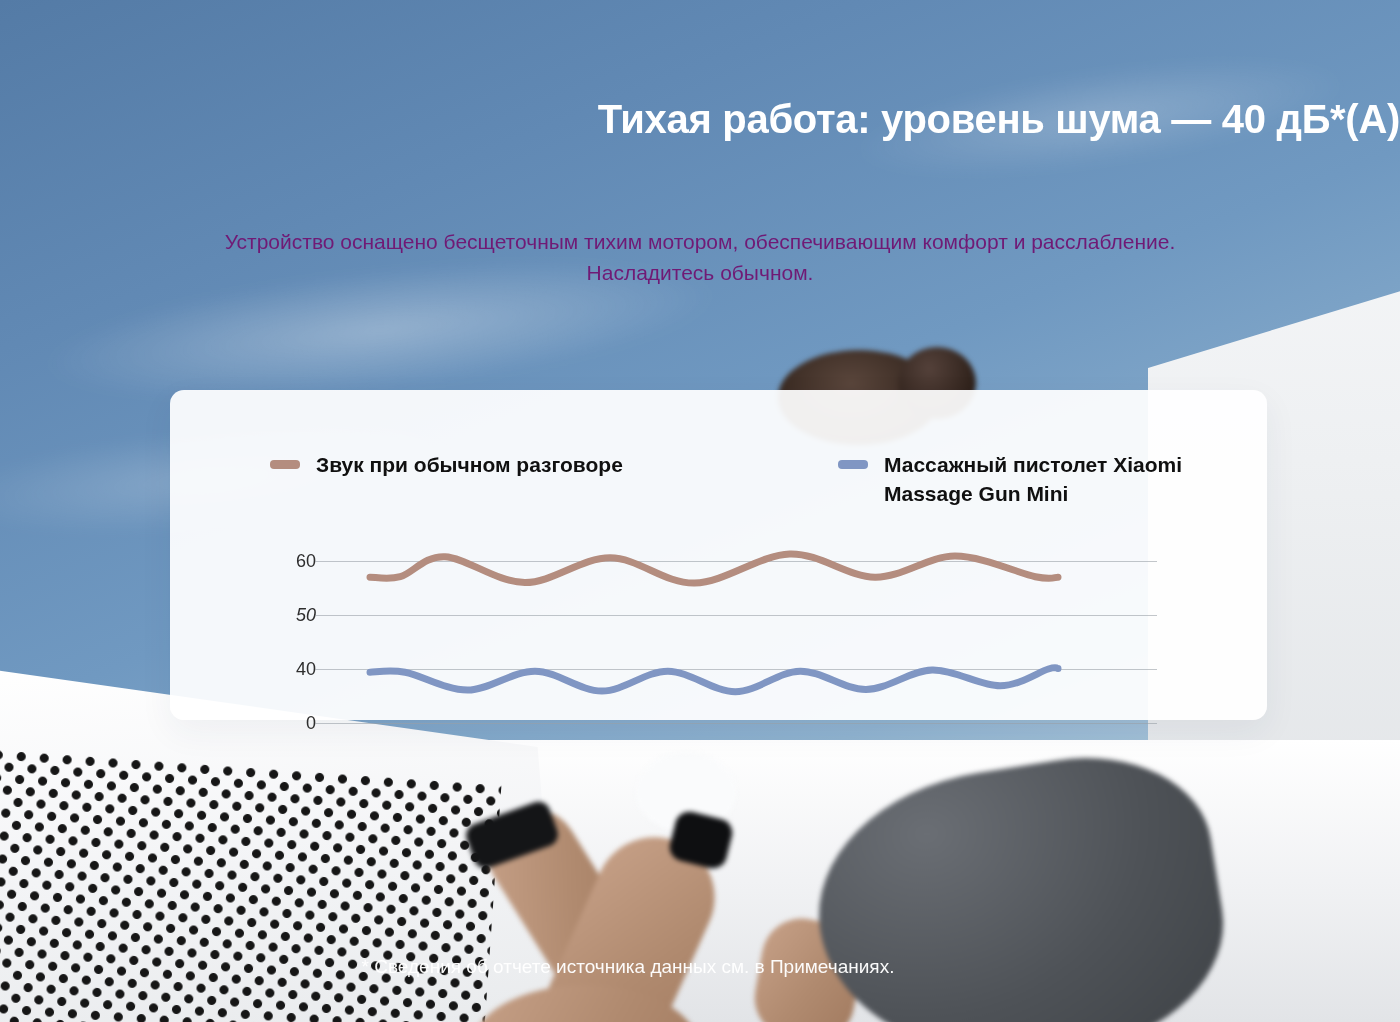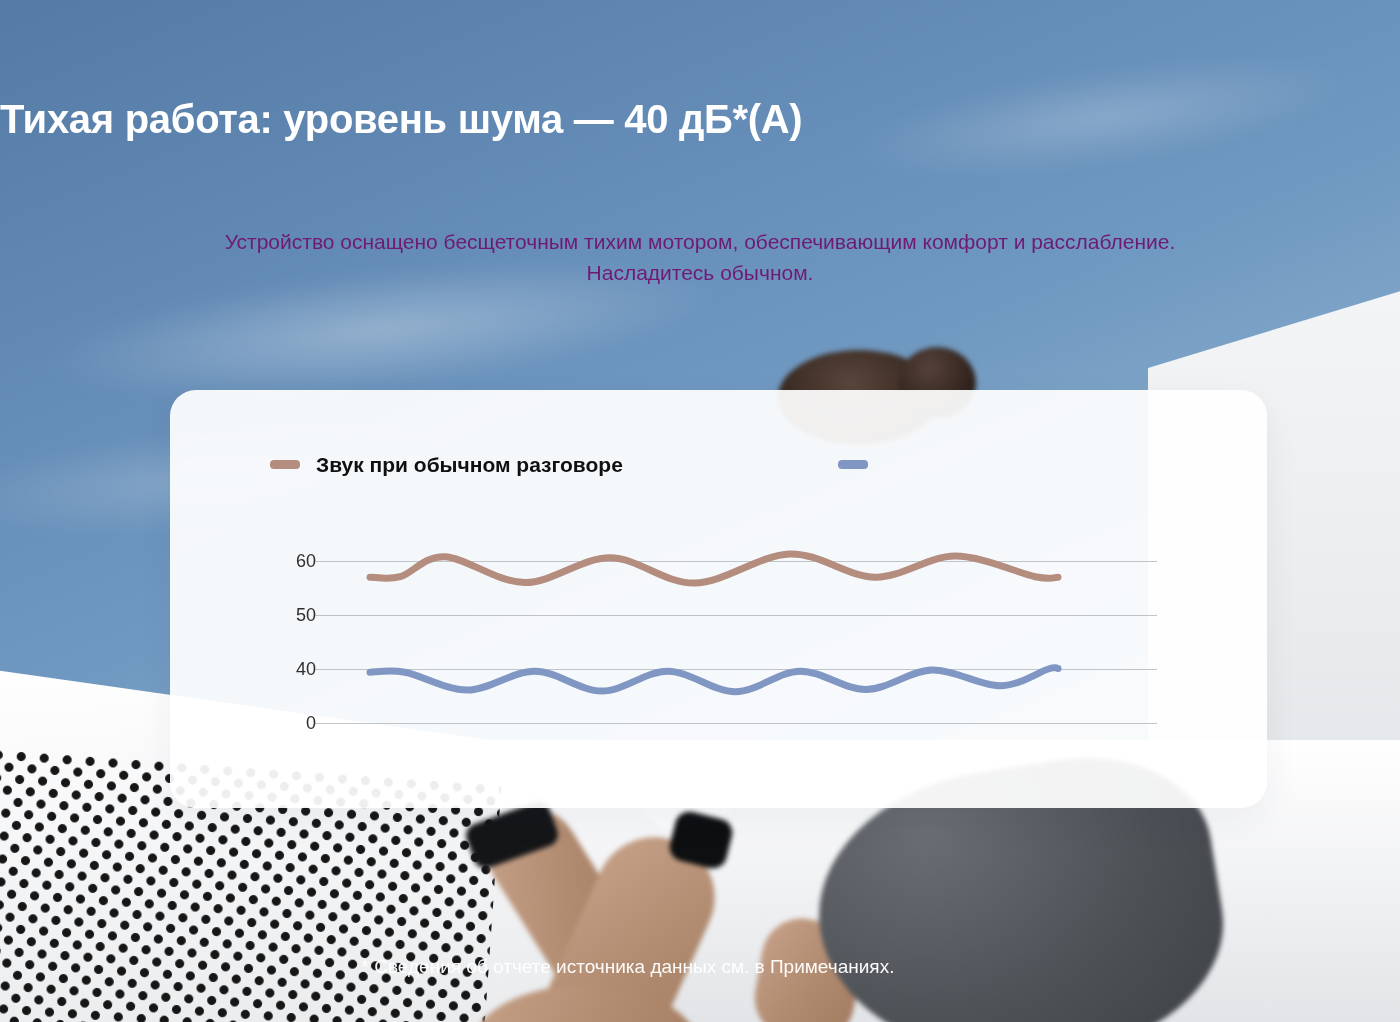--- a/index.html
+++ b/index.html
@@ -43,36 +43,36 @@
   .hip-skin{position:absolute;left:758px;top:920px;width:100px;height:120px;border-radius:40px;transform:rotate(10deg);}
   .cloth-white{position:absolute;left:636px;top:752px;width:100px;height:80px;border-radius:50%;background:#fafbfc;}
   .shorts{position:absolute;left:820px;top:768px;width:400px;height:290px;
     border-radius:45% 35% 40% 55%;transform:rotate(-9deg);
     background:radial-gradient(ellipse at 30% 18%,#6a6e74 0%,#4e5257 55%,#3d4145 100%);}
   .gun-handle{position:absolute;left:468px;top:812px;width:88px;height:46px;border-radius:12px;
     transform:rotate(-20deg);background:#141517;}
   .gun-head{position:absolute;left:672px;top:815px;width:58px;height:50px;border-radius:14px;
     transform:rotate(14deg);background:#0e0f11;}
   
-  .header{position:absolute;left:0;top:96px;width:1400px;text-align:left;z-index:9;}
+  .header{position:absolute;left:0;top:96px;width:1400px;text-align:right;z-index:9;}
   .title{color:#ffffff;font-size:40px;font-weight:700;line-height:47px;letter-spacing:-.3px;}
   .subtitle{position:absolute;left:0;top:226px;width:1400px;text-align:center;z-index:9;
     color:#701a75;font-size:21px;font-weight:400;line-height:31px;}
   
-  .card{position:absolute;left:170px;top:390px;width:1097px;height:418px;z-index:7;
-    background:rgba(255,255,255,.93);border-radius:26px;
+  .card{position:absolute;left:170px;top:390px;width:1097px;height:330px;z-index:7;
+    background:rgba(255,255,255,.93);border-radius:14px;
     box-shadow:0 12px 34px rgba(30,50,80,.06);}
   .legend-item{position:absolute;display:flex;align-items:flex-start;}
   .legend-item.li1{left:100px;top:60px;}
   .legend-item.li2{left:668px;top:60px;width:360px;}
   .legend-swatch{flex:0 0 auto;width:30px;height:9px;border-radius:4px;margin-top:10px;margin-right:16px;background:#999;}
   .legend-label{font-size:21px;font-weight:700;color:#101010;line-height:29px;}
   .ytick{position:absolute;left:56px;width:90px;text-align:right;
     font-size:18px;color:#2e2e2e;line-height:20px;}
-  .ytick.t0{top:161px;} .ytick.t1{top:215px;} .ytick.t2{top:269px;} .ytick.t3{top:323px;}
+  .ytick.t0{top:161px;} .ytick.t1{top:215px;font-style:italic;} .ytick.t2{top:269px;} .ytick.t3{top:323px;}
   .gridline{position:absolute;left:145px;width:842px;height:1px;background:#9aa0a6;opacity:.6;}
   .gridline.g0{top:171px;} .gridline.g1{top:225px;} .gridline.g2{top:279px;} .gridline.g3{top:333px;}
   
   .chart-svg{position:absolute;left:0;top:0;width:1400px;height:1022px;z-index:8;pointer-events:none;}
   
   .footnote{position:absolute;left:16px;top:954px;width:1224px;text-align:center;z-index:9;
     color:rgba(255,255,255,.97);font-size:19px;line-height:26px;}
 </style>
 </head>
 <body>
@@ -109,20 +109,21 @@
     <div>Насладитесь обычном.</div>
   </div>
 
   <div class="card">
     <div class="legend-item li1">
       <span class="legend-swatch" style="background: rgb(180, 141, 127);"></span>
       <span class="legend-label">Звук при обычном разговоре</span>
     </div>
     <div class="legend-item li2">
       <span class="legend-swatch" style="background: rgb(128, 150, 195);"></span>
+      <span class="legend-label">Массажный пистолет Xiaomi Massage Gun Mini</span>
     </div>
 
     <div class="ytick t0">60</div>
     <div class="ytick t1">50</div>
     <div class="ytick t2">40</div>
     <div class="ytick t3">0</div>
 
     <div class="gridline g0"></div>
     <div class="gridline g1"></div>
     <div class="gridline g2"></div>

